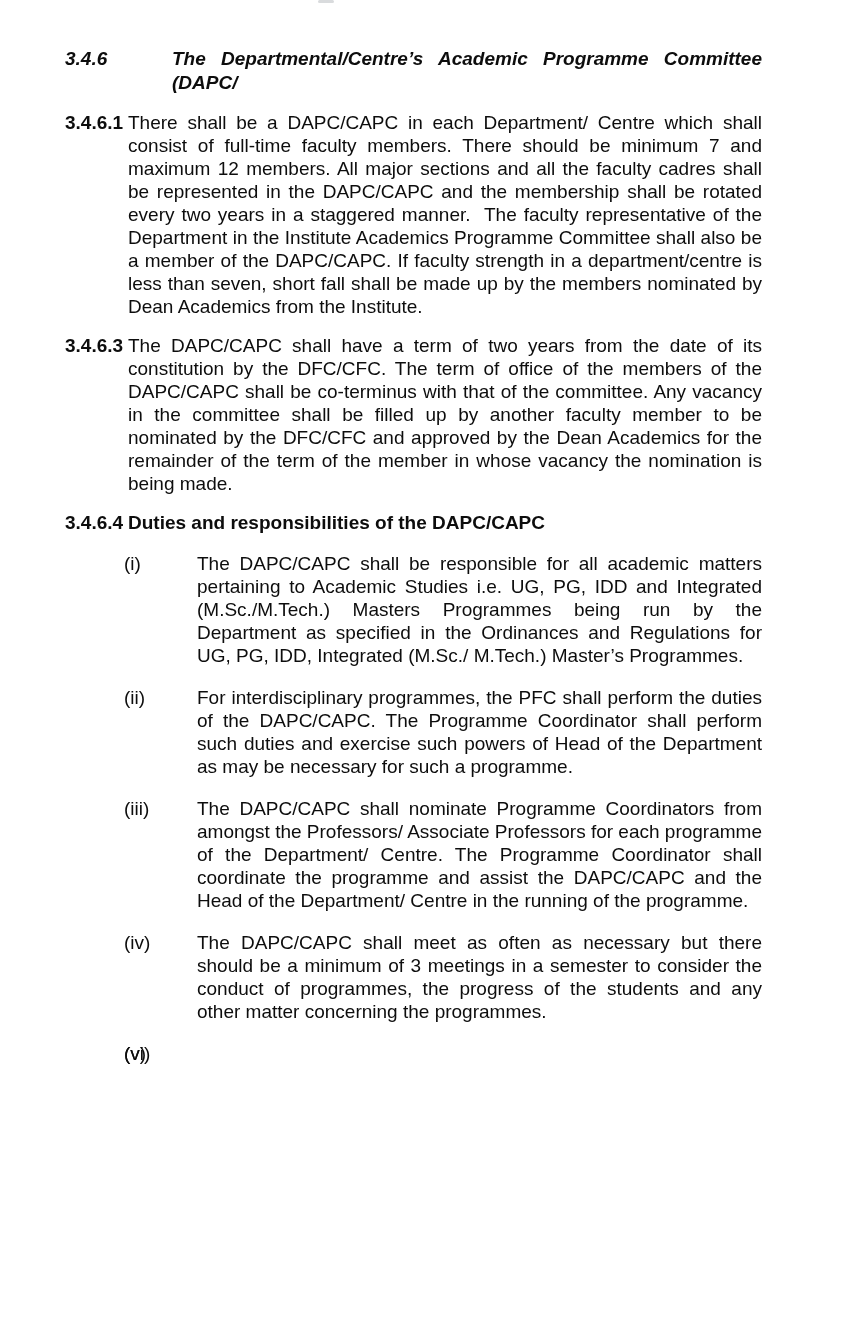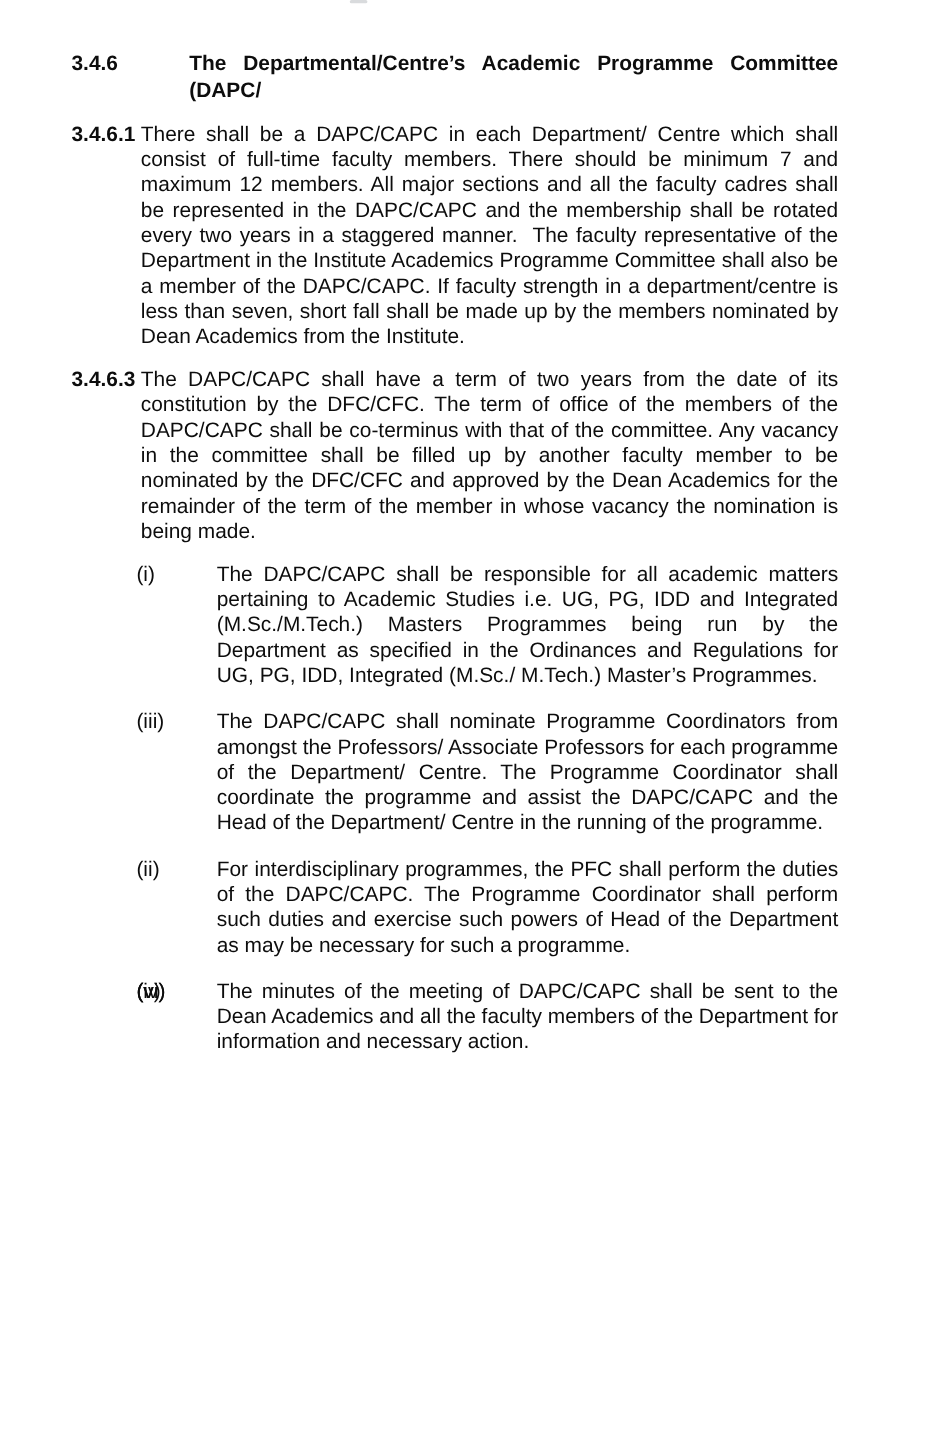--- a/index.html
+++ b/index.html
@@ -44,20 +44,21 @@
     position: absolute;
     left: 0;
     top: 0;
     font-weight: 700;
     white-space: nowrap;
   }
   .heading-clause {
     font-weight: 700;
     line-height: 24px;
     margin-bottom: 16px;
+    font-style: italic;
   }
   .hline.first {
     text-align: justify;
     text-align-last: justify;
     margin-left: 44px;
   }
   .subheading {
     font-weight: 700;
     margin-bottom: 18px;
   }
@@ -93,42 +94,46 @@
     <span class="cnum">3.4.6.1</span>
     <span class="ctext">There shall be a DAPC/CAPC in each Department/ Centre which shall consist of full-time faculty members. There should be minimum 7 and maximum 12 members. All major sections and all the faculty cadres shall be represented in the DAPC/CAPC and the membership shall be rotated every two years in a staggered manner.&nbsp; The faculty representative of the Department in the Institute Academics Programme Committee shall also be a member of the DAPC/CAPC. If faculty strength in a department/centre is less than seven, short fall shall be made up by the members nominated by Dean Academics from the Institute.</span>
   </div>
 
 
   <div class="clause">
     <span class="cnum">3.4.6.3</span>
     <span class="ctext">The DAPC/CAPC shall have a term of two years from the date of its constitution by the DFC/CFC. The term of office of the members of the DAPC/CAPC shall be co-terminus with that of the committee. Any vacancy in the committee shall be filled up by another faculty member to be nominated by the DFC/CFC and approved by the Dean Academics for the remainder of the term of the member in whose vacancy the nomination is being made.</span>
   </div>
 
+  <div class="clause subheading">
+    <span class="cnum">3.4.6.4</span>
+    <span class="ctext">Duties and responsibilities of the DAPC/CAPC</span>
+  </div>
 
   <div class="item">
     <span class="marker">(i)</span>
     <span class="itext">The DAPC/CAPC shall be responsible for all academic matters pertaining to Academic Studies i.e. UG, PG, IDD and Integrated (M.Sc./M.Tech.) Masters Programmes being run by the Department as specified in the Ordinances and Regulations for UG, PG, IDD, Integrated (M.Sc./ M.Tech.) Master’s Programmes.</span>
+  </div>
+
+  <div class="item">
+    <span class="marker">(ii)</span>
+    <span class="itext">For interdisciplinary programmes, the PFC shall perform the duties of the DAPC/CAPC. The Programme Coordinator shall perform such duties and exercise such powers of Head of the Department as may be necessary for such a programme.</span>
   </div>
 
   <div class="item">
     <span class="marker">(iii)</span>
     <span class="itext">The DAPC/CAPC shall nominate Programme Coordinators from amongst the Professors/ Associate Professors for each programme of the Department/ Centre. The Programme Coordinator shall coordinate the programme and assist the DAPC/CAPC and the Head of the Department/ Centre in the running of the programme.</span>
   </div>
 
   <div class="item">
-    <span class="marker">(ii)</span>
-    <span class="itext">For interdisciplinary programmes, the PFC shall perform the duties of the DAPC/CAPC. The Programme Coordinator shall perform such duties and exercise such powers of Head of the Department as may be necessary for such a programme.</span>
-  </div>
-
-  <div class="item">
     <span class="marker">(iv)</span>
+    <span class="itext">The DAPC/CAPC shall meet as often as necessary but there should be a minimum of 3 meetings in a semester to consider the conduct of programmes, the progress of the students and any other matter concerning the programmes.</span>
   </div>
 
   <div class="item">
     <span class="marker">(v)</span>
   </div>
 
   <div class="item">
     <span class="marker">(vi)</span>
-    <span class="itext">The minutes of the meeting of DAPC/CAPC shall be sent to the Dean Academics and all the faculty members of the Department for information and necessary action.</span>
   </div>
 
 </div>
 
 </body></html>

